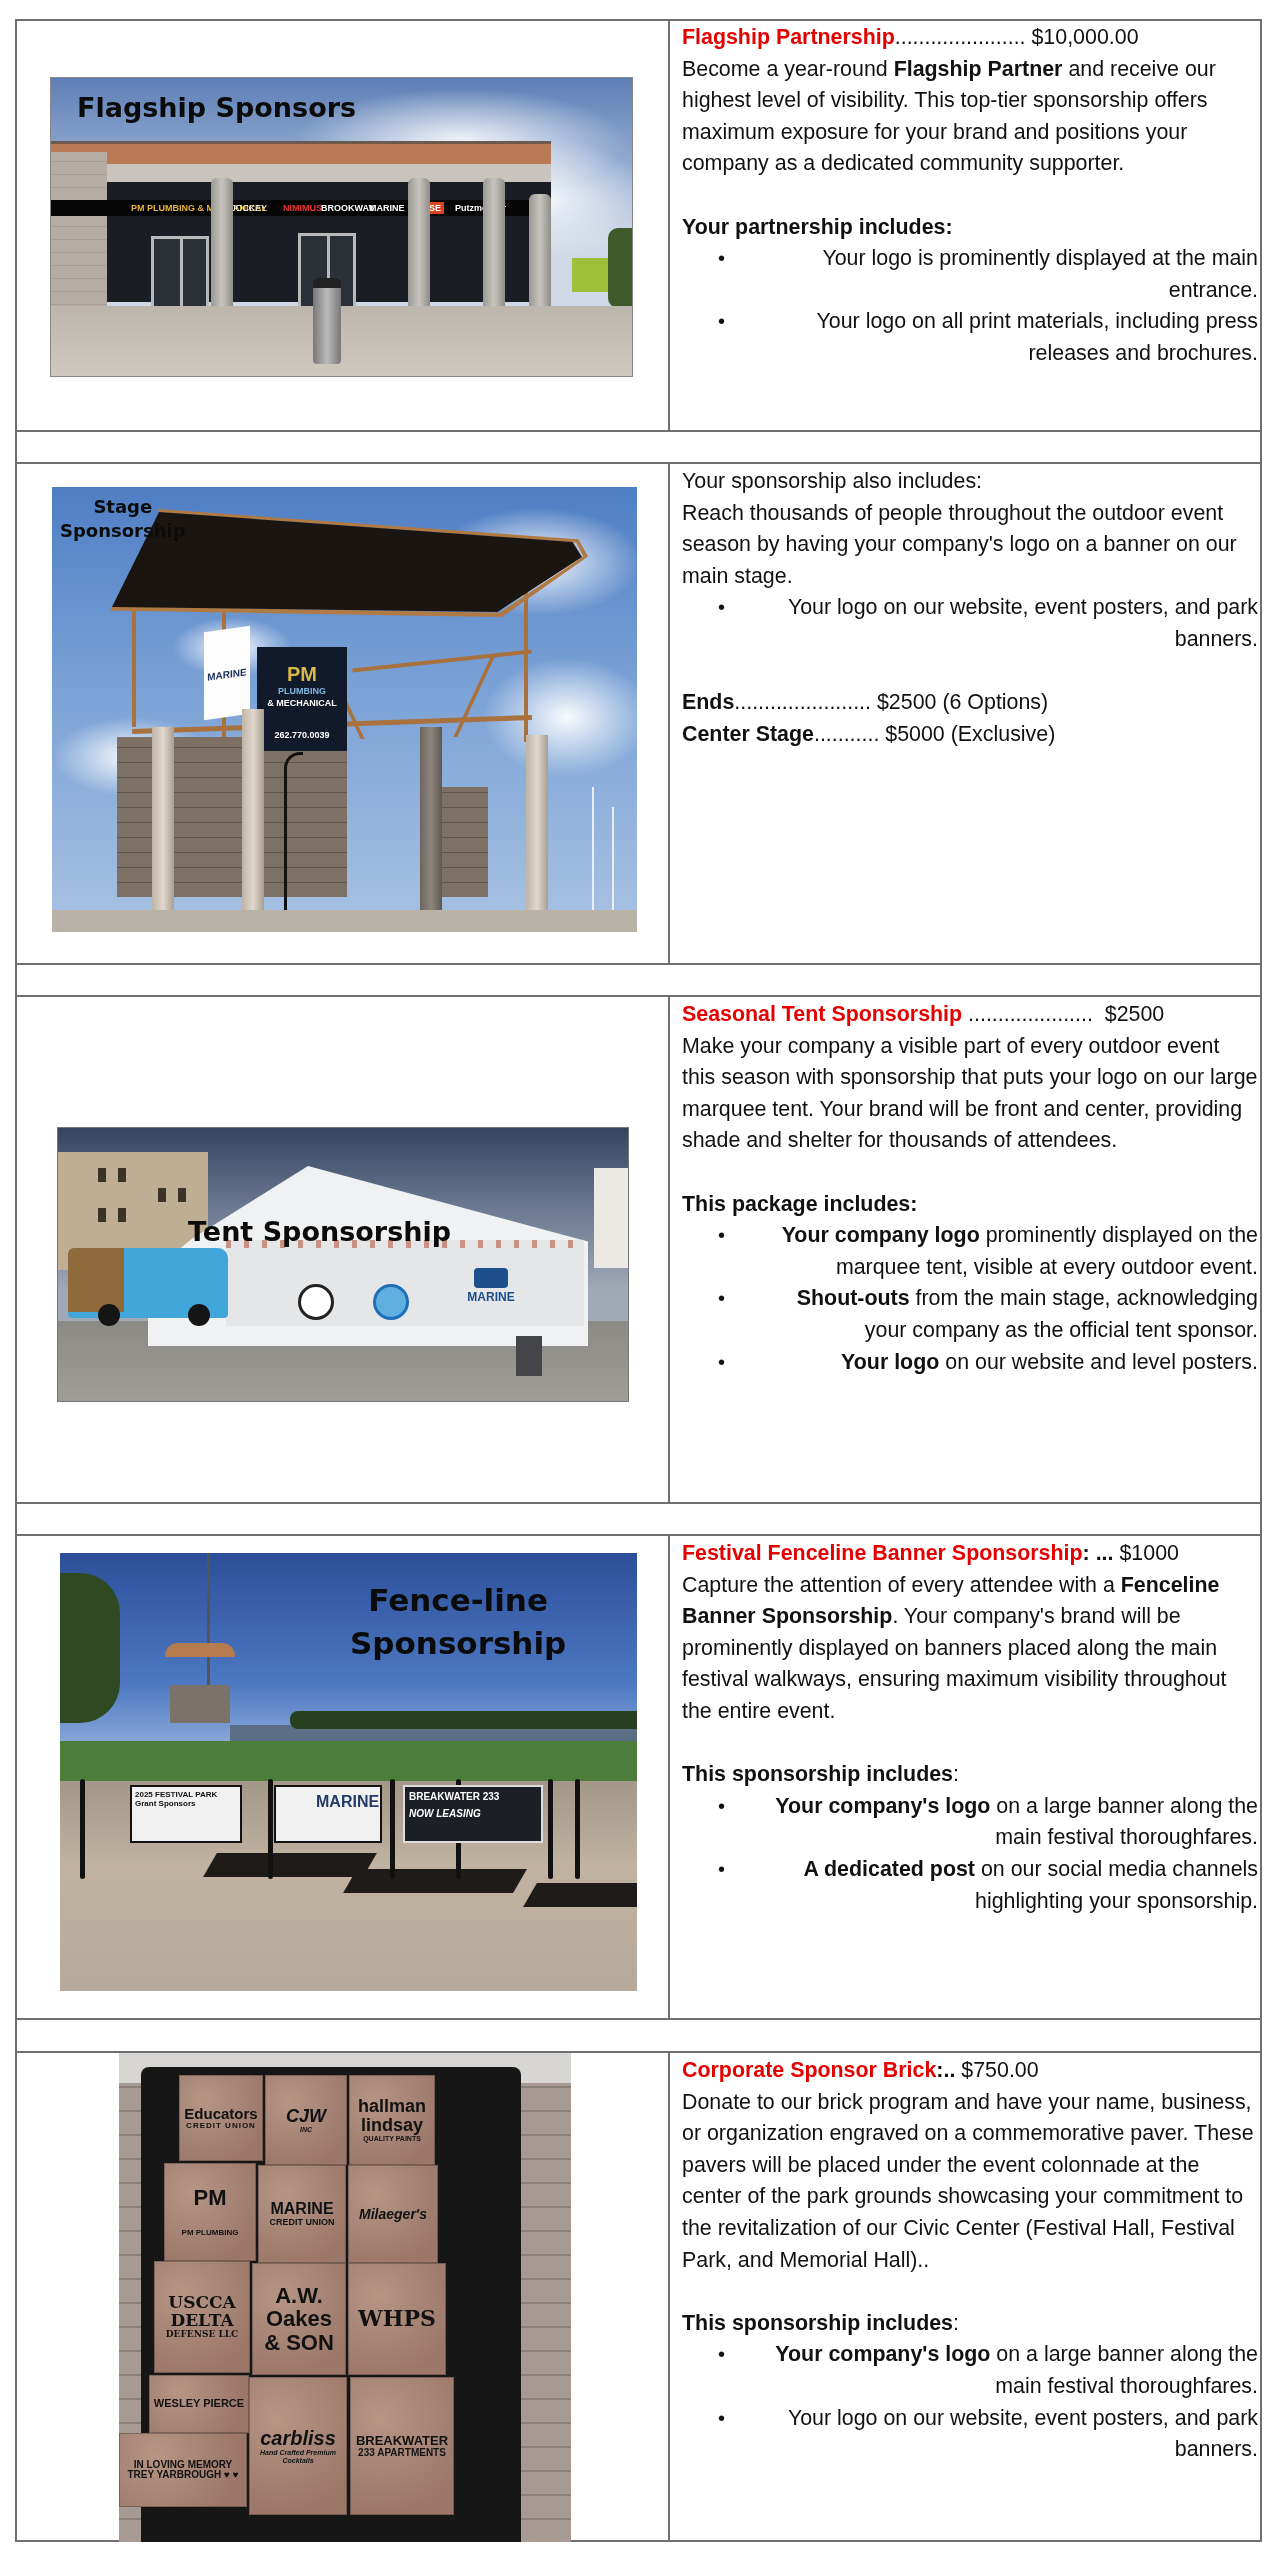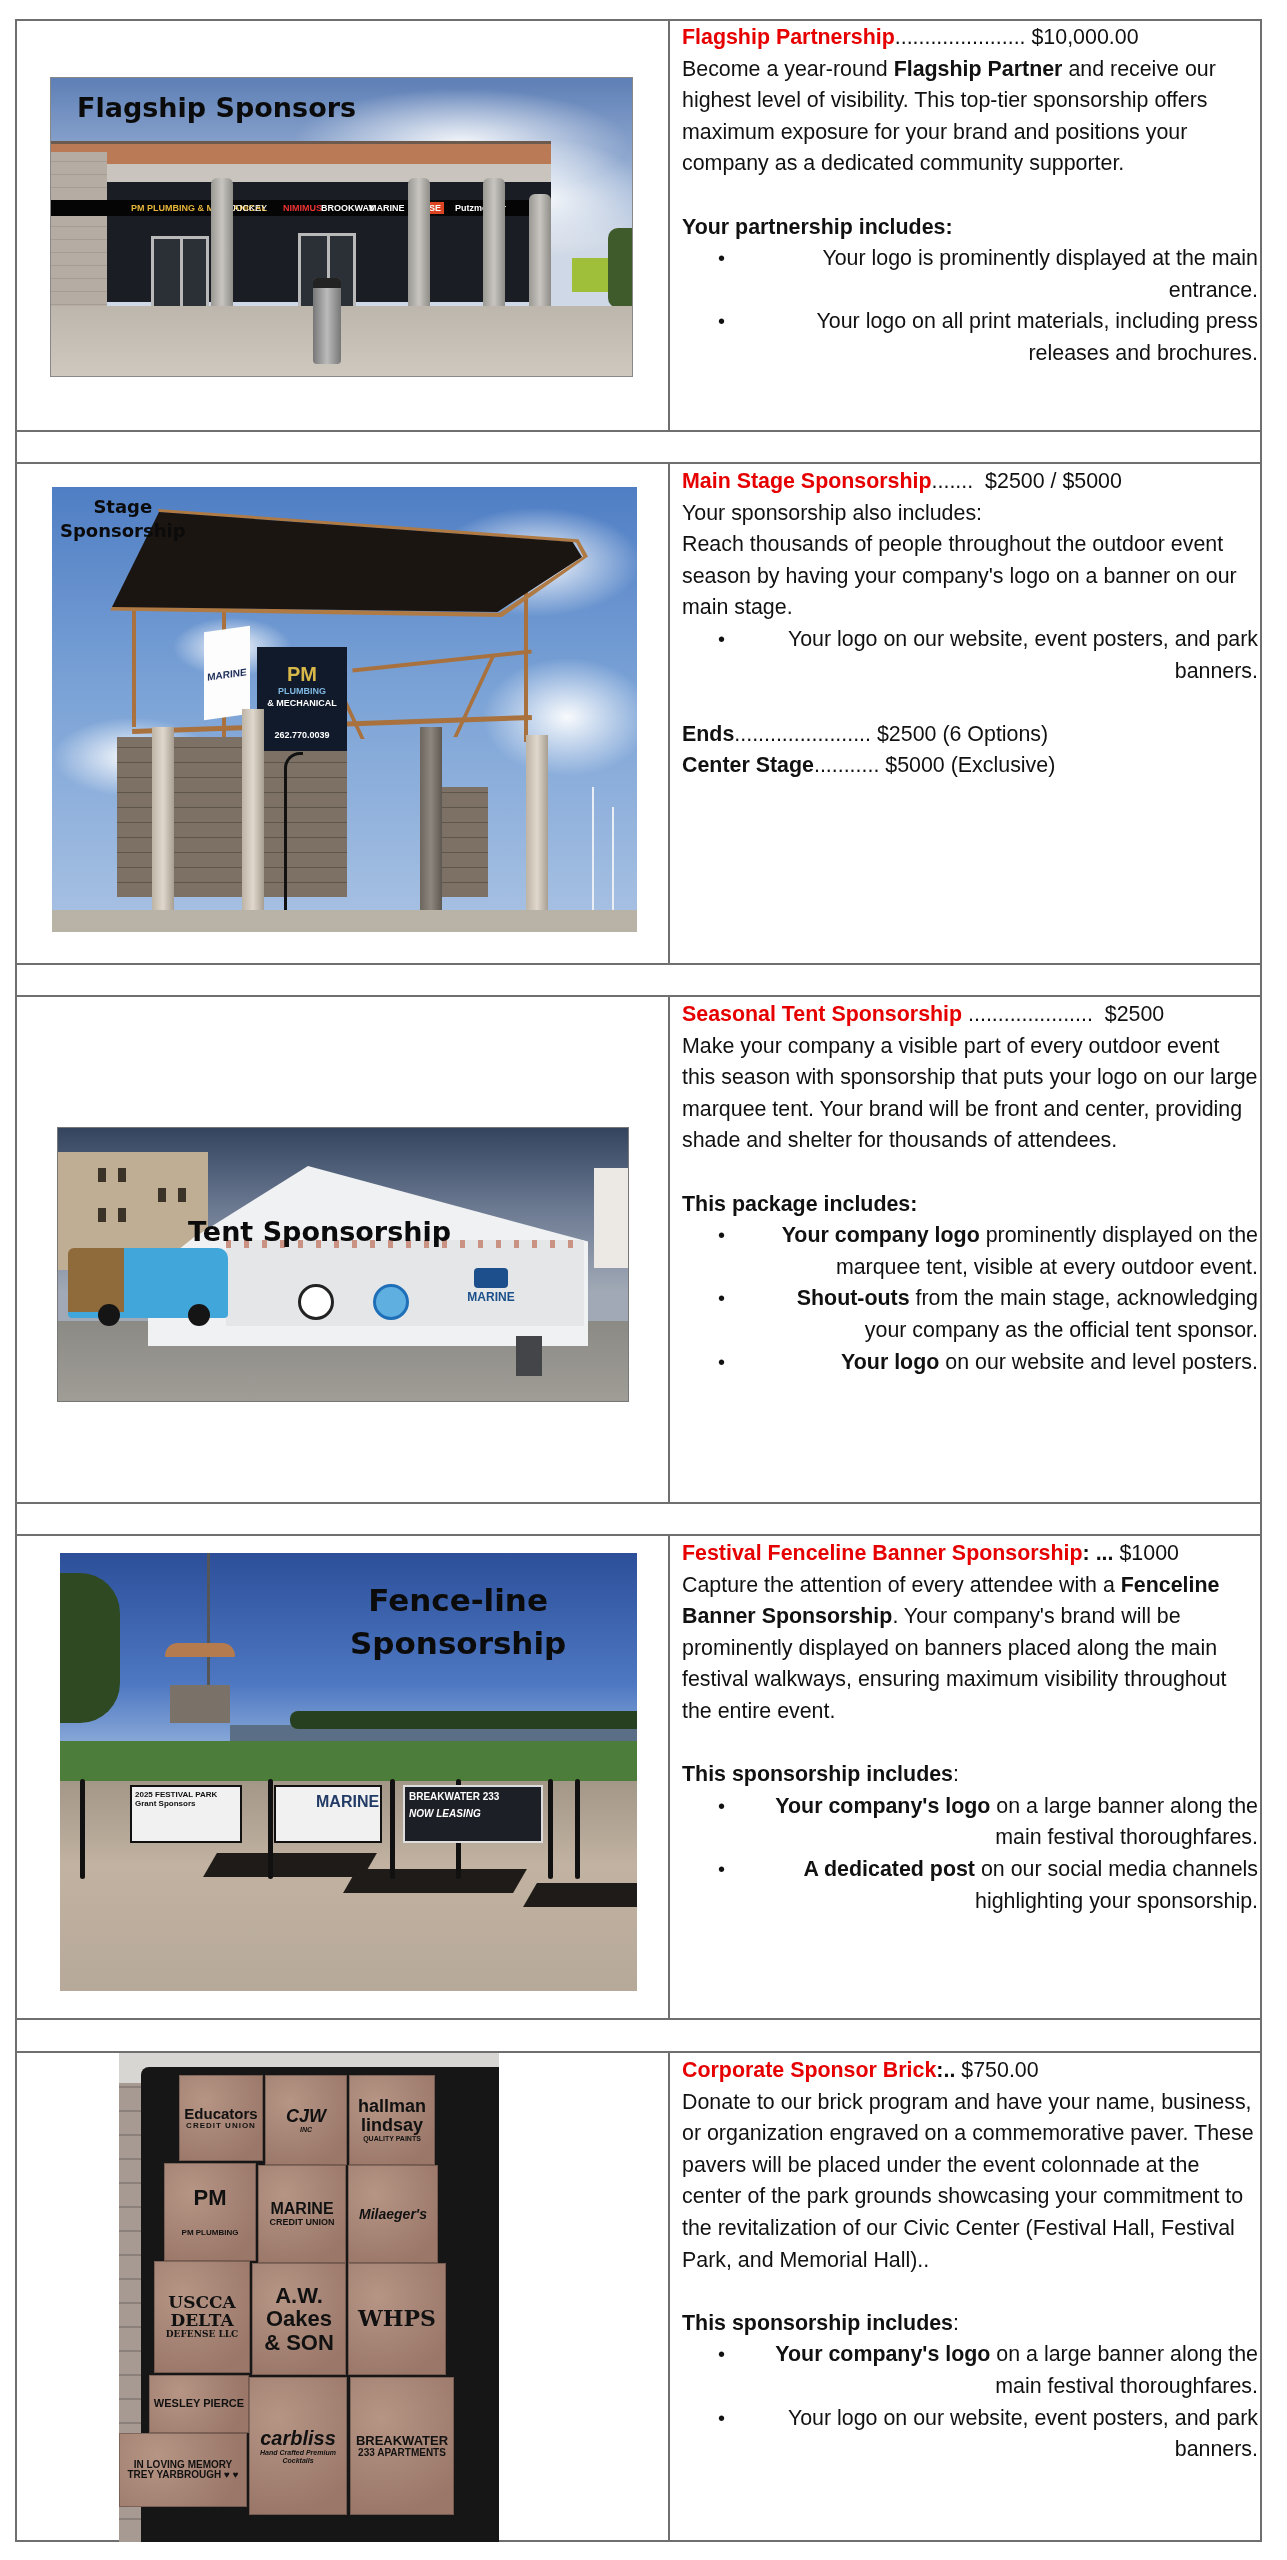--- a/index.html
+++ b/index.html
@@ -202,23 +202,20 @@
   <div class="st-mast" style="left:540px"></div>
   <div class="st-mast" style="left:560px;top:320px"></div>
   <div class="st-ground"></div>
   <div class="ph-label" style="left:8px;top:8px;font-size:18px;line-height:24px;text-align:center">
     <div>Stage</div>
     <div>Sponsorship</div>
   </div>
 </div>
 
 <div class="cell-text" style="top:466px">
-  <p>
-    <span class="title-red">Main Stage Sponsorship</span><span>.......</span>&nbsp;&nbsp;<span>$2500 / $5000</span>
-  </p>
   <p>Your sponsorship also includes:</p>
   <p>Reach thousands of people throughout the outdoor event season by having your company's logo on a banner on our main stage.</p>
   <ul>
     <li>Your logo on our website, event posters, and park banners.</li>
   </ul>
   <div class="blank"></div>
   <p>
     <span class="b">Ends</span><span>.......................</span>&nbsp;<span>$2500 (6 Options)</span>
   </p>
   <p>
@@ -311,21 +308,21 @@
   <div class="blank"></div>
   <p>
     <span class="b u">This sponsorship includes</span><span>:</span>
   </p>
   <ul>
     <li><span class="b">Your company's logo</span><span> on a large banner along the main festival thoroughfares.</span></li>
     <li><span class="b">A dedicated post</span><span> on our social media channels highlighting your sponsorship.</span></li>
   </ul>
 </div>
 
-<div class="photo" style="left:119px;top:2053px;width:380px;height:489px">
+<div class="photo" style="left:119px;top:2053px;width:452px;height:489px">
   <div class="bk-bg"></div>
   <div class="bk-top"></div>
   <div class="bk-tray"></div>
   <div class="bk-brick" style="left:60px;top:22px;width:84px;height:86px;font-size:15px">
       <span></span>
       <span>Educators</span>
       <span style="font-size:8px;letter-spacing:1px">CREDIT UNION</span>
     </div>
   <div class="bk-brick" style="left:146px;top:22px;width:82px;height:90px;font-size:18px;font-style:italic">
       <span>CJW</span>

